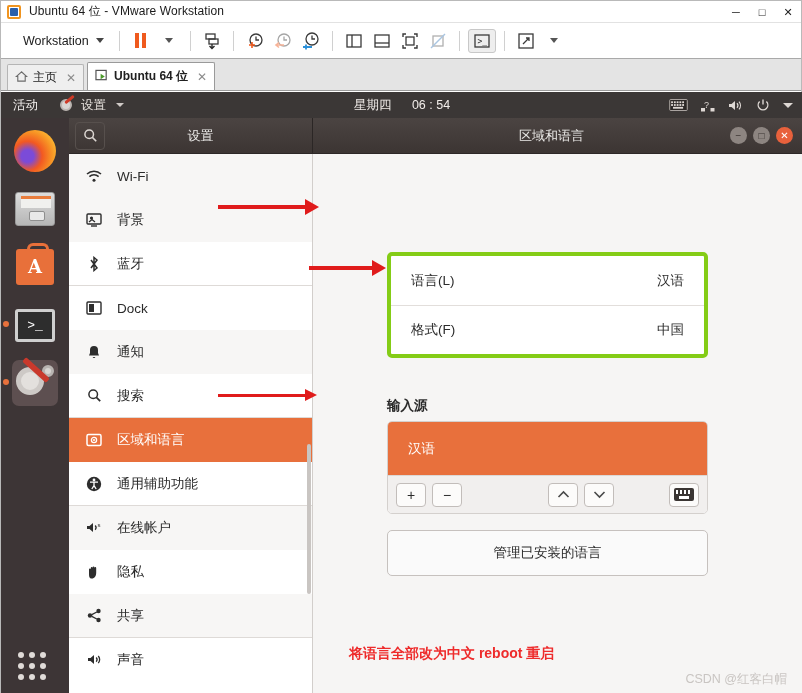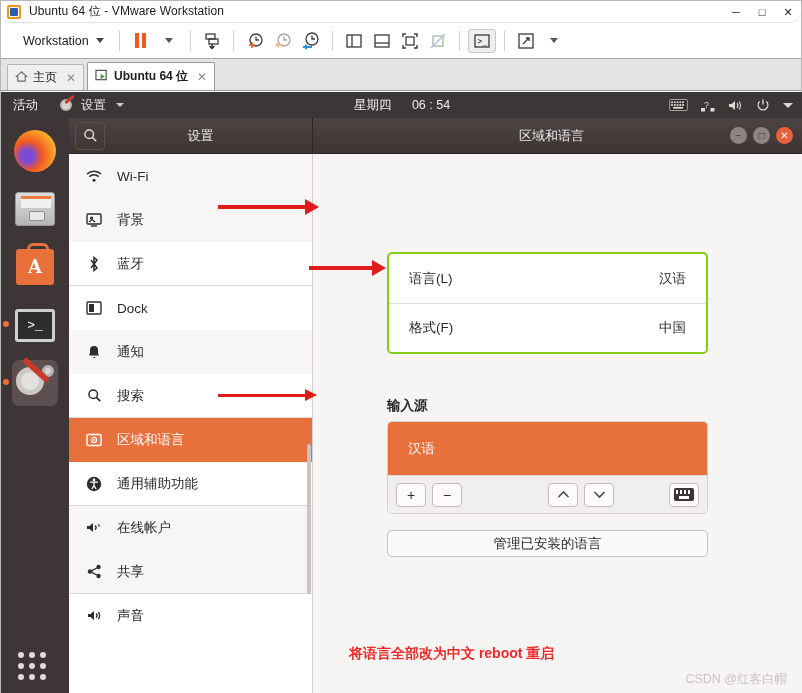--- a/index.html
+++ b/index.html
@@ -9,21 +9,21 @@
     overflow: hidden;
     background: #ffffff;
   }
 
   
   .vm-window { width: 802px; height: 693px; position: relative; background:#fff;
                border:1px solid #b9b9b9; }
 
   .vm-titlebar {
     height: 22px; display:flex; align-items:center; background:#ffffff;
-    border-bottom:1px solid #e2e2e2; position:relative;border-radius:10px;
+    border-bottom:1px solid #e2e2e2; position:relative;
   }
   .vm-logo { width:14px; height:14px; margin-left:6px; margin-right:8px; position:relative; flex:none;}
   .vm-logo .sq1 { position:absolute; left:0; top:0; width:14px; height:14px;
                   border:2px solid #f0941f; border-radius:2px; }
   .vm-logo .sq2 { position:absolute; left:3px; top:3px; width:8px; height:8px;
                   background:#2a5faa; border-radius:1px; }
   .vm-title-text { font-size:12px; color:#1a1a1a; letter-spacing:0.1px;}
   .vm-winbtns { position:absolute; right:0; top:0; height:22px; display:flex; }
   .vm-winbtn { width:26px; height:22px; display:flex; align-items:center; justify-content:center;
                font-size:11px; color:#222; }
@@ -131,21 +131,21 @@
   .side-item.selected { background:#e8703c; color:#fff; }
   .side-ico { width:18px; display:flex; align-items:center; justify-content:center; font-size:14px;
               color:#2d2d2d; }
   .side-item.selected .side-ico { color:#fff; }
   .side-scroll { position:absolute; right:1px; top:290px; width:4px; height:150px;
                  background:#c9c5c2; border-radius:2px; }
   .orange-rail { position:absolute; left:244px; top:0; width:6px; height:360px; background:#ef8b5f; }
 
   .panel { flex:1; background:#f6f5f4; position:relative; }
 
-  .card { position:absolute; background:#fff; border:2px solid #84cc16; border-radius:5px; }
+  .card { position:absolute; background:#fff; border:4px solid #84cc16; border-radius:5px; }
   .card-row { height:49px; display:flex; align-items:center; justify-content:space-between;
               padding:0 20px; font-size:13.5px; color:#2b2b2b; }
   .card-row + .card-row { border-top:1px solid #e2dedb; }
 
   .sec-title { position:absolute; font-size:13.5px; font-weight:bold; color:#2b2b2b; }
 
   .src-box { position:absolute; border:1px solid #d4d0cd; border-radius:5px; overflow:hidden;
              background:#fff; }
   .src-item { height:53px; background:#e8703c; color:#fff; font-size:13.5px;
               display:flex; align-items:center; padding-left:20px; }
@@ -514,20 +514,28 @@
             <div class="side-item alt">
               <span class="side-ico">
                 <svg width="16" height="14" viewBox="0 0 16 14">
                     <path d="M1 5h2.5L7 2v9L3.5 8H1z" fill="#2d2d2d"></path>
                     <path d="M9.2 4.5a3.2 3.2 0 010 4.2" fill="none" stroke="#2d2d2d" stroke-width="1.3"></path>
                     <text x="11.5" y="5.5" font-size="6" fill="#2d2d2d" font-family="sans-serif">s</text>
                   </svg>
               </span>
               <span>在线帐户</span>
             </div>
+            <div class="side-item">
+              <span class="side-ico">
+                <svg width="15" height="15" viewBox="0 0 15 15">
+                    <path d="M2 7V4.3a.9.9 0 011.8 0V3a.9.9 0 011.8 0v-.6a.9.9 0 011.8 0V3a.9.9 0 011.8 0v4.5c0 3.6-1.5 6-4.4 6S2 11 2 7z" fill="#2d2d2d"></path>
+                  </svg>
+              </span>
+              <span>隐私</span>
+            </div>
             <div class="side-item alt sep">
               <span class="side-ico">
                 <svg width="15" height="15" viewBox="0 0 15 15">
                     <circle cx="11.5" cy="3" r="2.2" fill="#2d2d2d"></circle>
                     <circle cx="11.5" cy="12" r="2.2" fill="#2d2d2d"></circle>
                     <circle cx="3" cy="7.5" r="2.2" fill="#2d2d2d"></circle>
                     <path d="M4.8 6.6l5-2.6M4.8 8.4l5 2.6" stroke="#2d2d2d" stroke-width="1.3"></path>
                   </svg>
               </span>
               <span>共享</span>
@@ -579,21 +587,21 @@
                         <path d="M1.5 2L6.5 7l5-5" fill="none" stroke="#4a4a4a" stroke-width="1.6"></path>
                       </svg>
                   </div>
                 </div>
                 <div class="kbd-btn">
                   <span class="kbd-glyph"></span>
                 </div>
               </div>
             </div>
 
-            <div class="manage-btn" style="left:74px; top:376px; width:321px; height:27px;">管理已安装的语言</div>
+            <div class="manage-btn" style="left:74px; top:376px; width:321px; height:46px;">管理已安装的语言</div>
 
             <div class="note" style="left:36px; top:491px;">将语言全部改为中文  reboot  重启</div>
 
             <div class="watermark">CSDN @红客白帽</div>
           </div>
         </div>
       </div>
 
       <div class="arrow" style="left:217px; top:87px; width:88px;"></div>
       <div class="arrow" style="left:308px; top:148px; width:64px;"></div>

